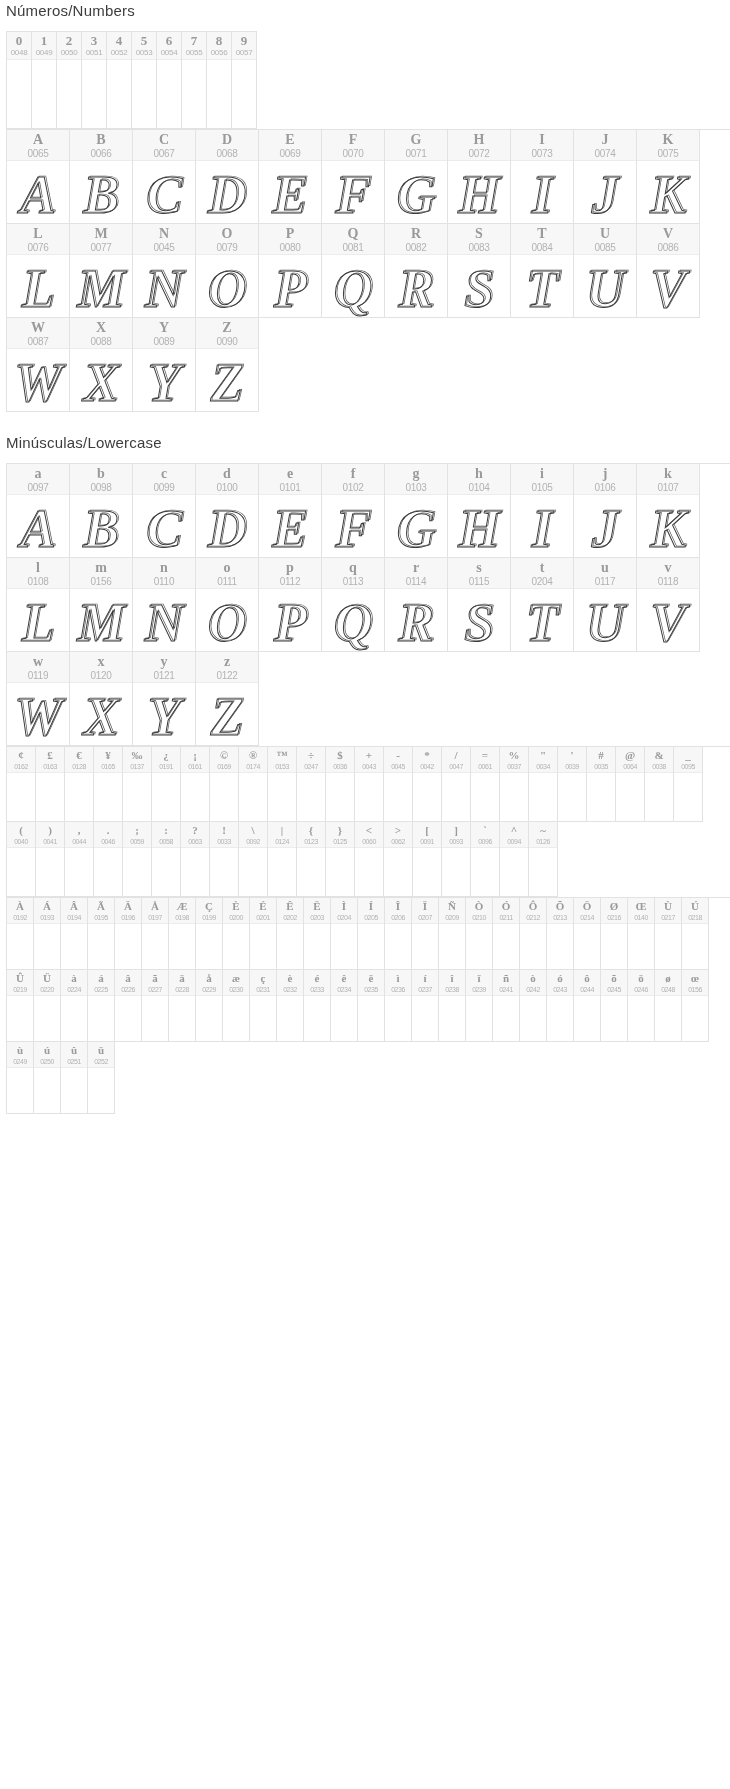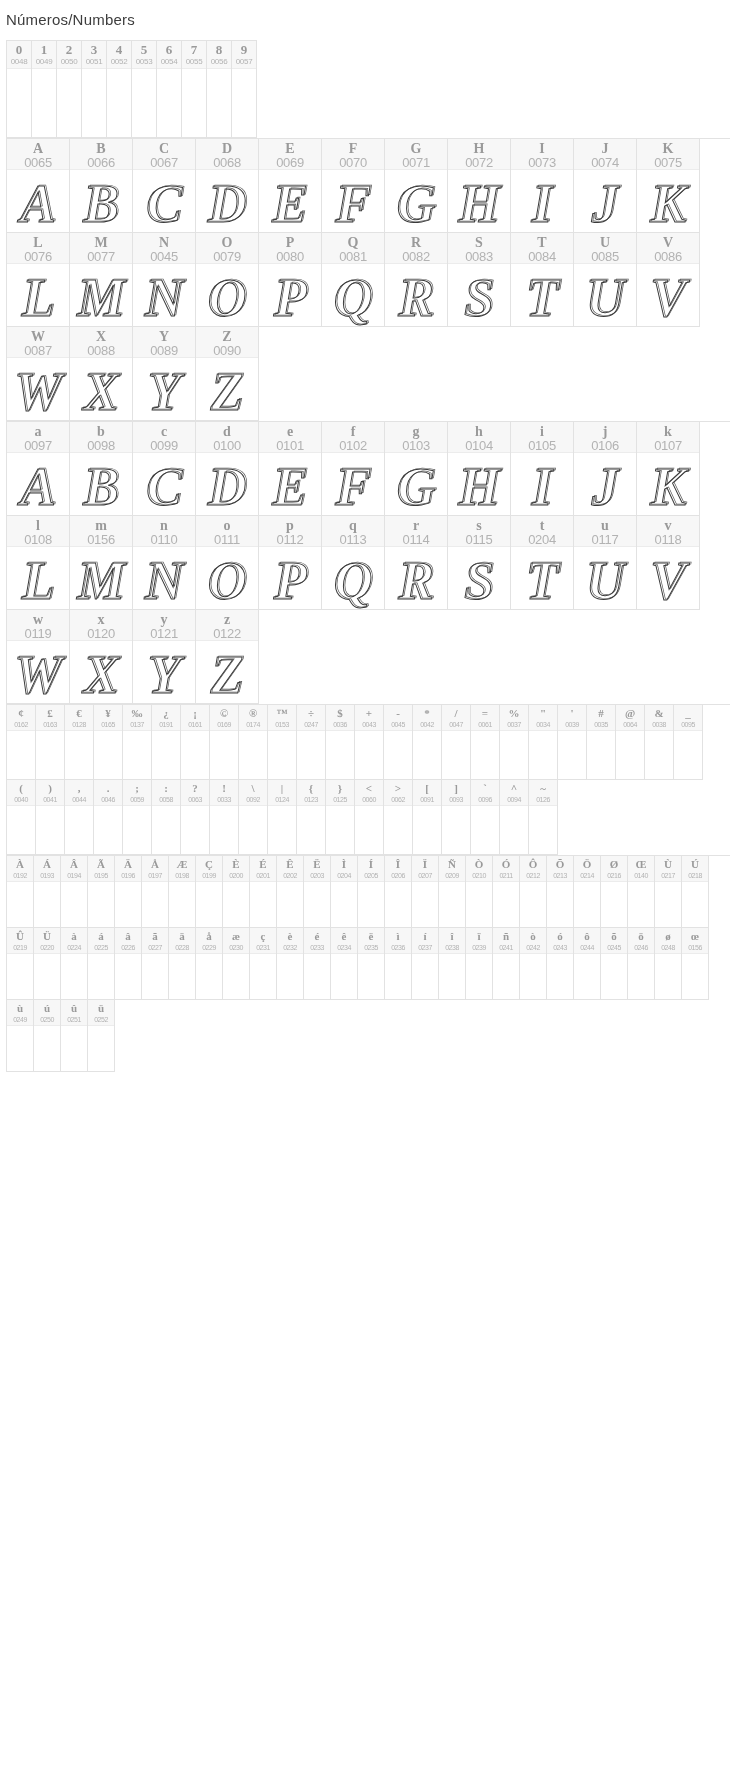--- a/index.html
+++ b/index.html
@@ -8,21 +8,21 @@
     padding: 0;
     background: #ffffff;
     width: 730px;
   }
   body {
     font-family: "Liberation Sans", sans-serif;
     color: #333333;
   }
   .page {
     width: 644px;
-    padding: 9px 0 30px 0;
+    padding: 0 0 30px 0;
   }
   .section-title {
     font-size: 15px;
     color: #3d3d3d;
     font-weight: normal;
     margin: 0;
     padding: 22px 0 12px 6px;
     letter-spacing: 0.2px;
   }
   .section-title.first { padding-top: 2px; }
@@ -78,21 +78,21 @@
     overflow: hidden;
   }
 
   
   .g-num .cell { width: 25px; height: 97px; }
   .g-num .cell .glyph { font-size: 0px; }
 
   
   .g-alpha .cell { width: 63px; height: 94px; }
   .g-alpha .cell .ch { font-size: 14px; line-height: 16px; }
-  .g-alpha .cell .code { font-size: 13px; line-height: 11px; }
+  .g-alpha .cell .code { font-size: 10px; line-height: 11px; }
   .g-alpha .cell .glyph { font-size: 52px; }
 
   
   .g-sym .cell { width: 29px; height: 75px; }
   .g-sym .cell .ch { font-size: 11px; line-height: 13px; }
   .g-sym .cell .code { font-size: 7px; line-height: 9px; letter-spacing: -0.5px; }
   .g-sym .cell .glyph { font-size: 0; }
 
   
   .g-acc .cell { width: 27px; height: 72px; }
@@ -487,20 +487,21 @@
             <span class="code">0090</span>
           </div>
           <div class="glyph">
             <svg class="sk" width="60" height="70" viewBox="0 0 60 70">
               <text x="30" y="56" text-anchor="middle" font-family="&quot;Liberation Serif&quot;, serif" font-size="54" font-style="italic" font-weight="bold" fill="none" stroke="#3a3a3a" stroke-width="1">Z</text>
               <text x="31.5" y="54.5" text-anchor="middle" font-family="&quot;Liberation Serif&quot;, serif" font-size="54" font-style="italic" font-weight="bold" fill="none" stroke="#3a3a3a" stroke-width="0.7" opacity="0.85">Z</text>
             </svg>
           </div>
         </div>
       </div>
+      <div class="section-title">Minúsculas/Lowercase</div>
       <div class="grid g-alpha">
         <div class="cell">
           <div class="head">
             <span class="ch">a</span>
             <span class="code">0097</span>
           </div>
           <div class="glyph">
             <svg class="sk" width="60" height="70" viewBox="0 0 60 70">
               <text x="30" y="56" text-anchor="middle" font-family="&quot;Liberation Serif&quot;, serif" font-size="54" font-style="italic" font-weight="bold" fill="none" stroke="#3a3a3a" stroke-width="1">A</text>
               <text x="31.5" y="54.5" text-anchor="middle" font-family="&quot;Liberation Serif&quot;, serif" font-size="54" font-style="italic" font-weight="bold" fill="none" stroke="#3a3a3a" stroke-width="0.7" opacity="0.85">A</text>

